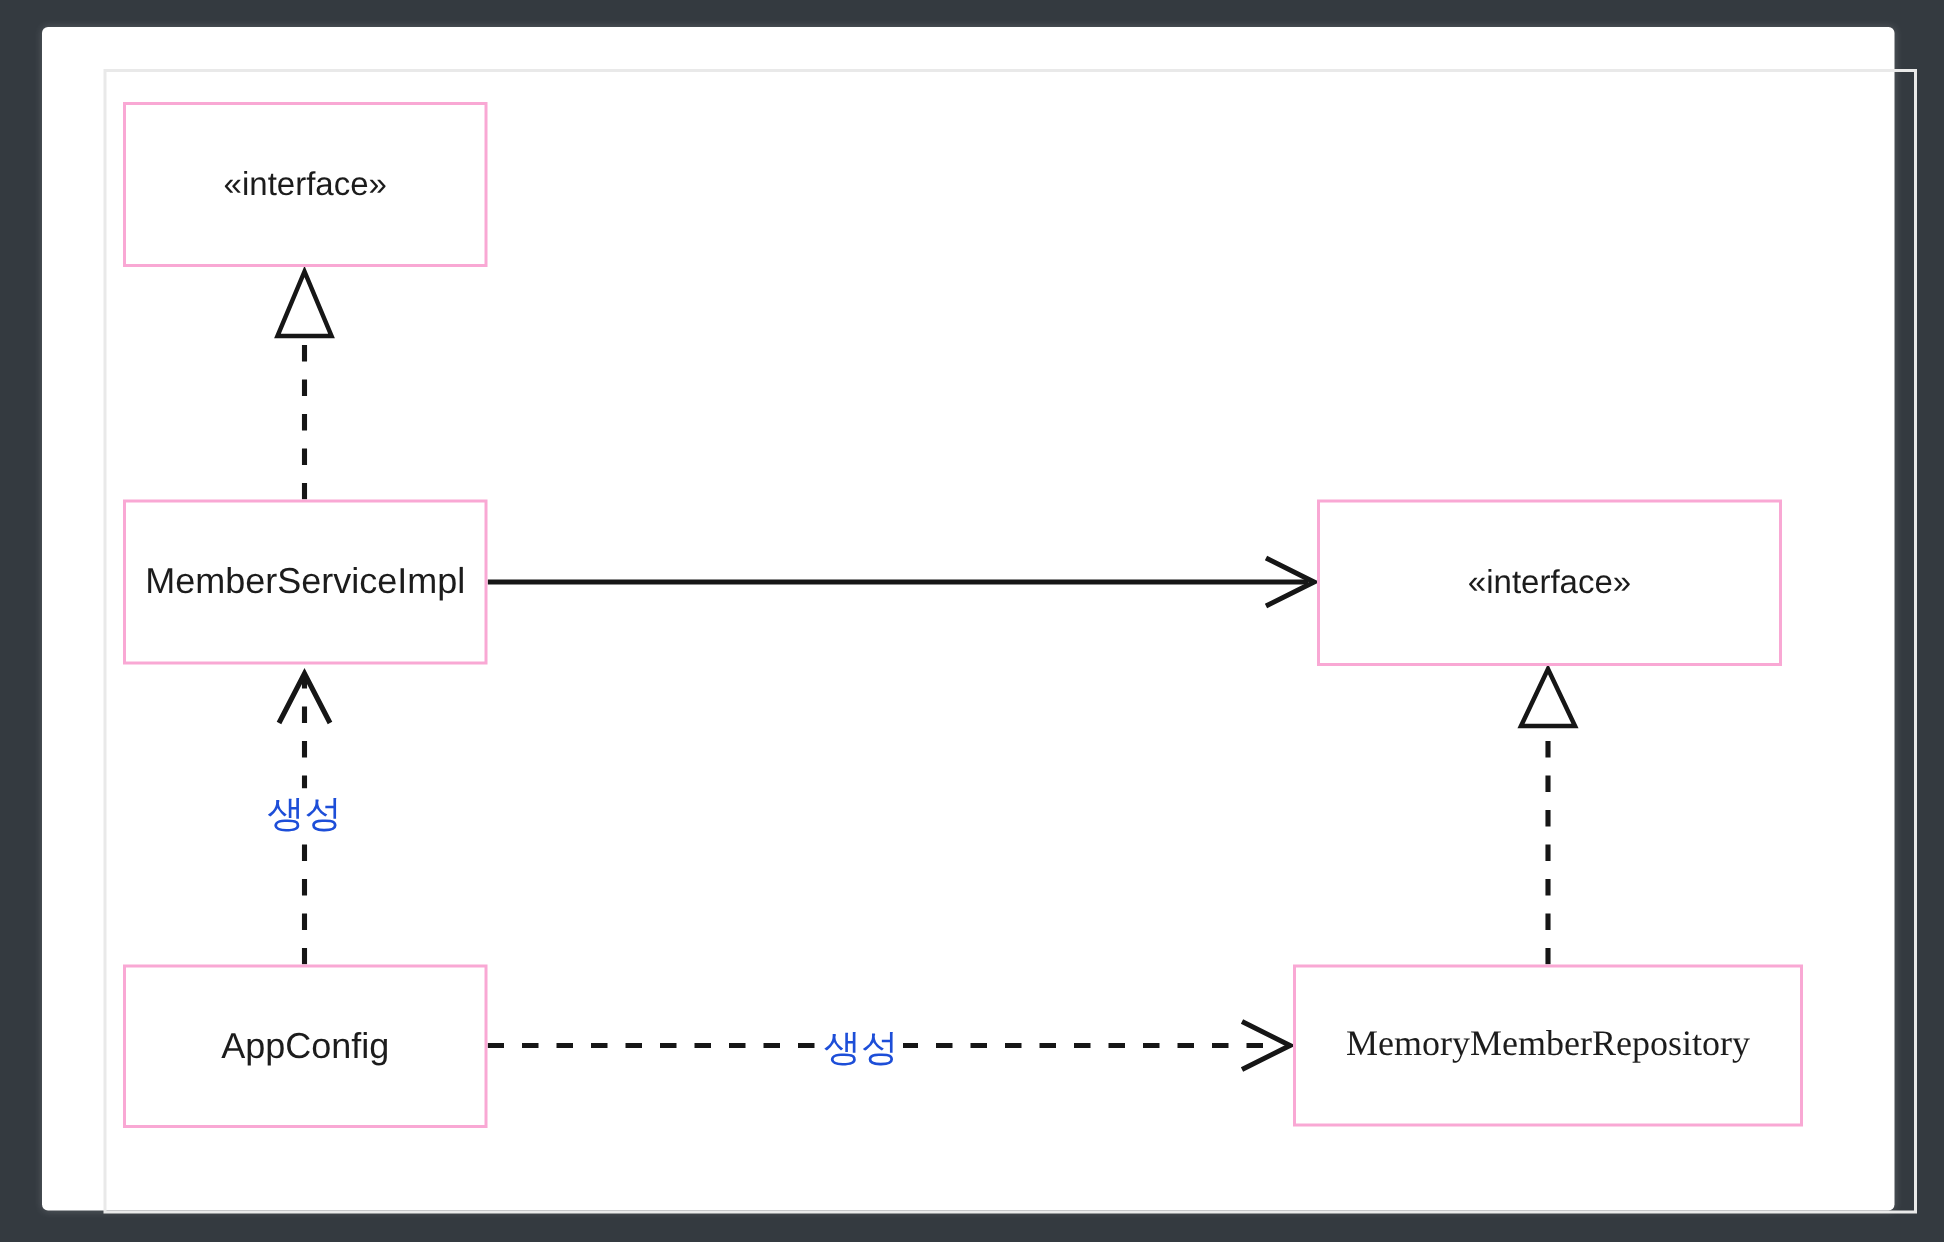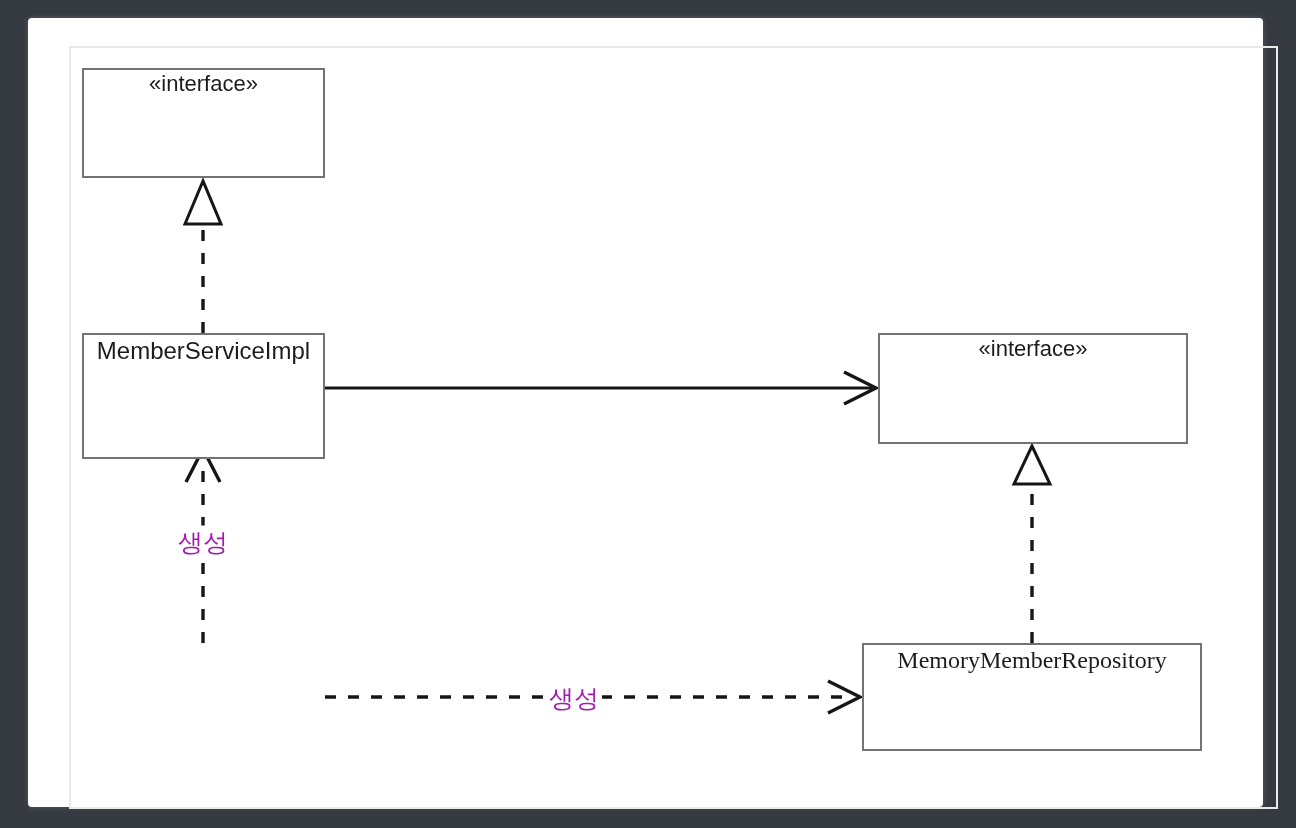--- a/index.html
+++ b/index.html
@@ -38,44 +38,44 @@
     position: absolute;
     left: 0;
     top: 0;
     width: 1296px;
     height: 828px;
   }
   .uml-box {
     position: absolute;
     box-sizing: border-box;
     background: #ffffff;
-    border: 2px solid #737373;
+    border: 2px solid #f9a8d4;
     display: flex;
     flex-direction: column;
     align-items: center;
-    justify-content: flex-start;
+    justify-content: center;
     text-align: center;
     color: #1c1c1c;
     line-height: 1.3;
   }
   .uml-box .stereotype { font-size: 22px; }
   .uml-box .name       { font-size: 24px; }
   .uml-box .name.bold  { font-weight: bold; }
   .box-member-service           { left: 82px;  top: 68px;  width: 243px; height: 110px; }
-  .box-member-service-impl      { left: 82px;  top: 333px; width: 243px; height: 126px; }
+  .box-member-service-impl      { left: 82px;  top: 333px; width: 243px; height: 110px; }
   .box-member-repository        { left: 878px; top: 333px; width: 310px; height: 111px; }
   .box-app-config               { left: 82px;  top: 643px; width: 243px; height: 109px; }
   .box-memory-member-repository { left: 862px; top: 643px; width: 340px; height: 108px; font-family: Liberation Serif, serif; }
   .edge-label {
     position: absolute;
     transform: translate(-50%, -50%);
     background: #ffffff;
     padding: 0 3px;
     font-size: 25px;
-    color: #a21caf;
+    color: #1d4ed8;
     white-space: nowrap;
   }
   .edge-label-create-vertical   { left: 203px; top: 542px; }
   .edge-label-create-horizontal { left: 574px; top: 698px; }
 </style>
 </head>
 <body>
 
 <div class="stage">
 
@@ -107,20 +107,23 @@
   </div>
 
   <div class="uml-box box-member-service-impl">
     <div class="name">MemberServiceImpl</div>
   </div>
 
   <div class="uml-box box-member-repository">
     <div class="stereotype">«interface»</div>
   </div>
 
+  <div class="uml-box box-app-config">
+    <div class="name">AppConfig</div>
+  </div>
 
   <div class="uml-box box-memory-member-repository">
     <div class="name">MemoryMemberRepository</div>
   </div>
 
   <div class="edge-label edge-label-create-vertical">생성</div>
   <div class="edge-label edge-label-create-horizontal">생성</div>
 
 </div>
 

